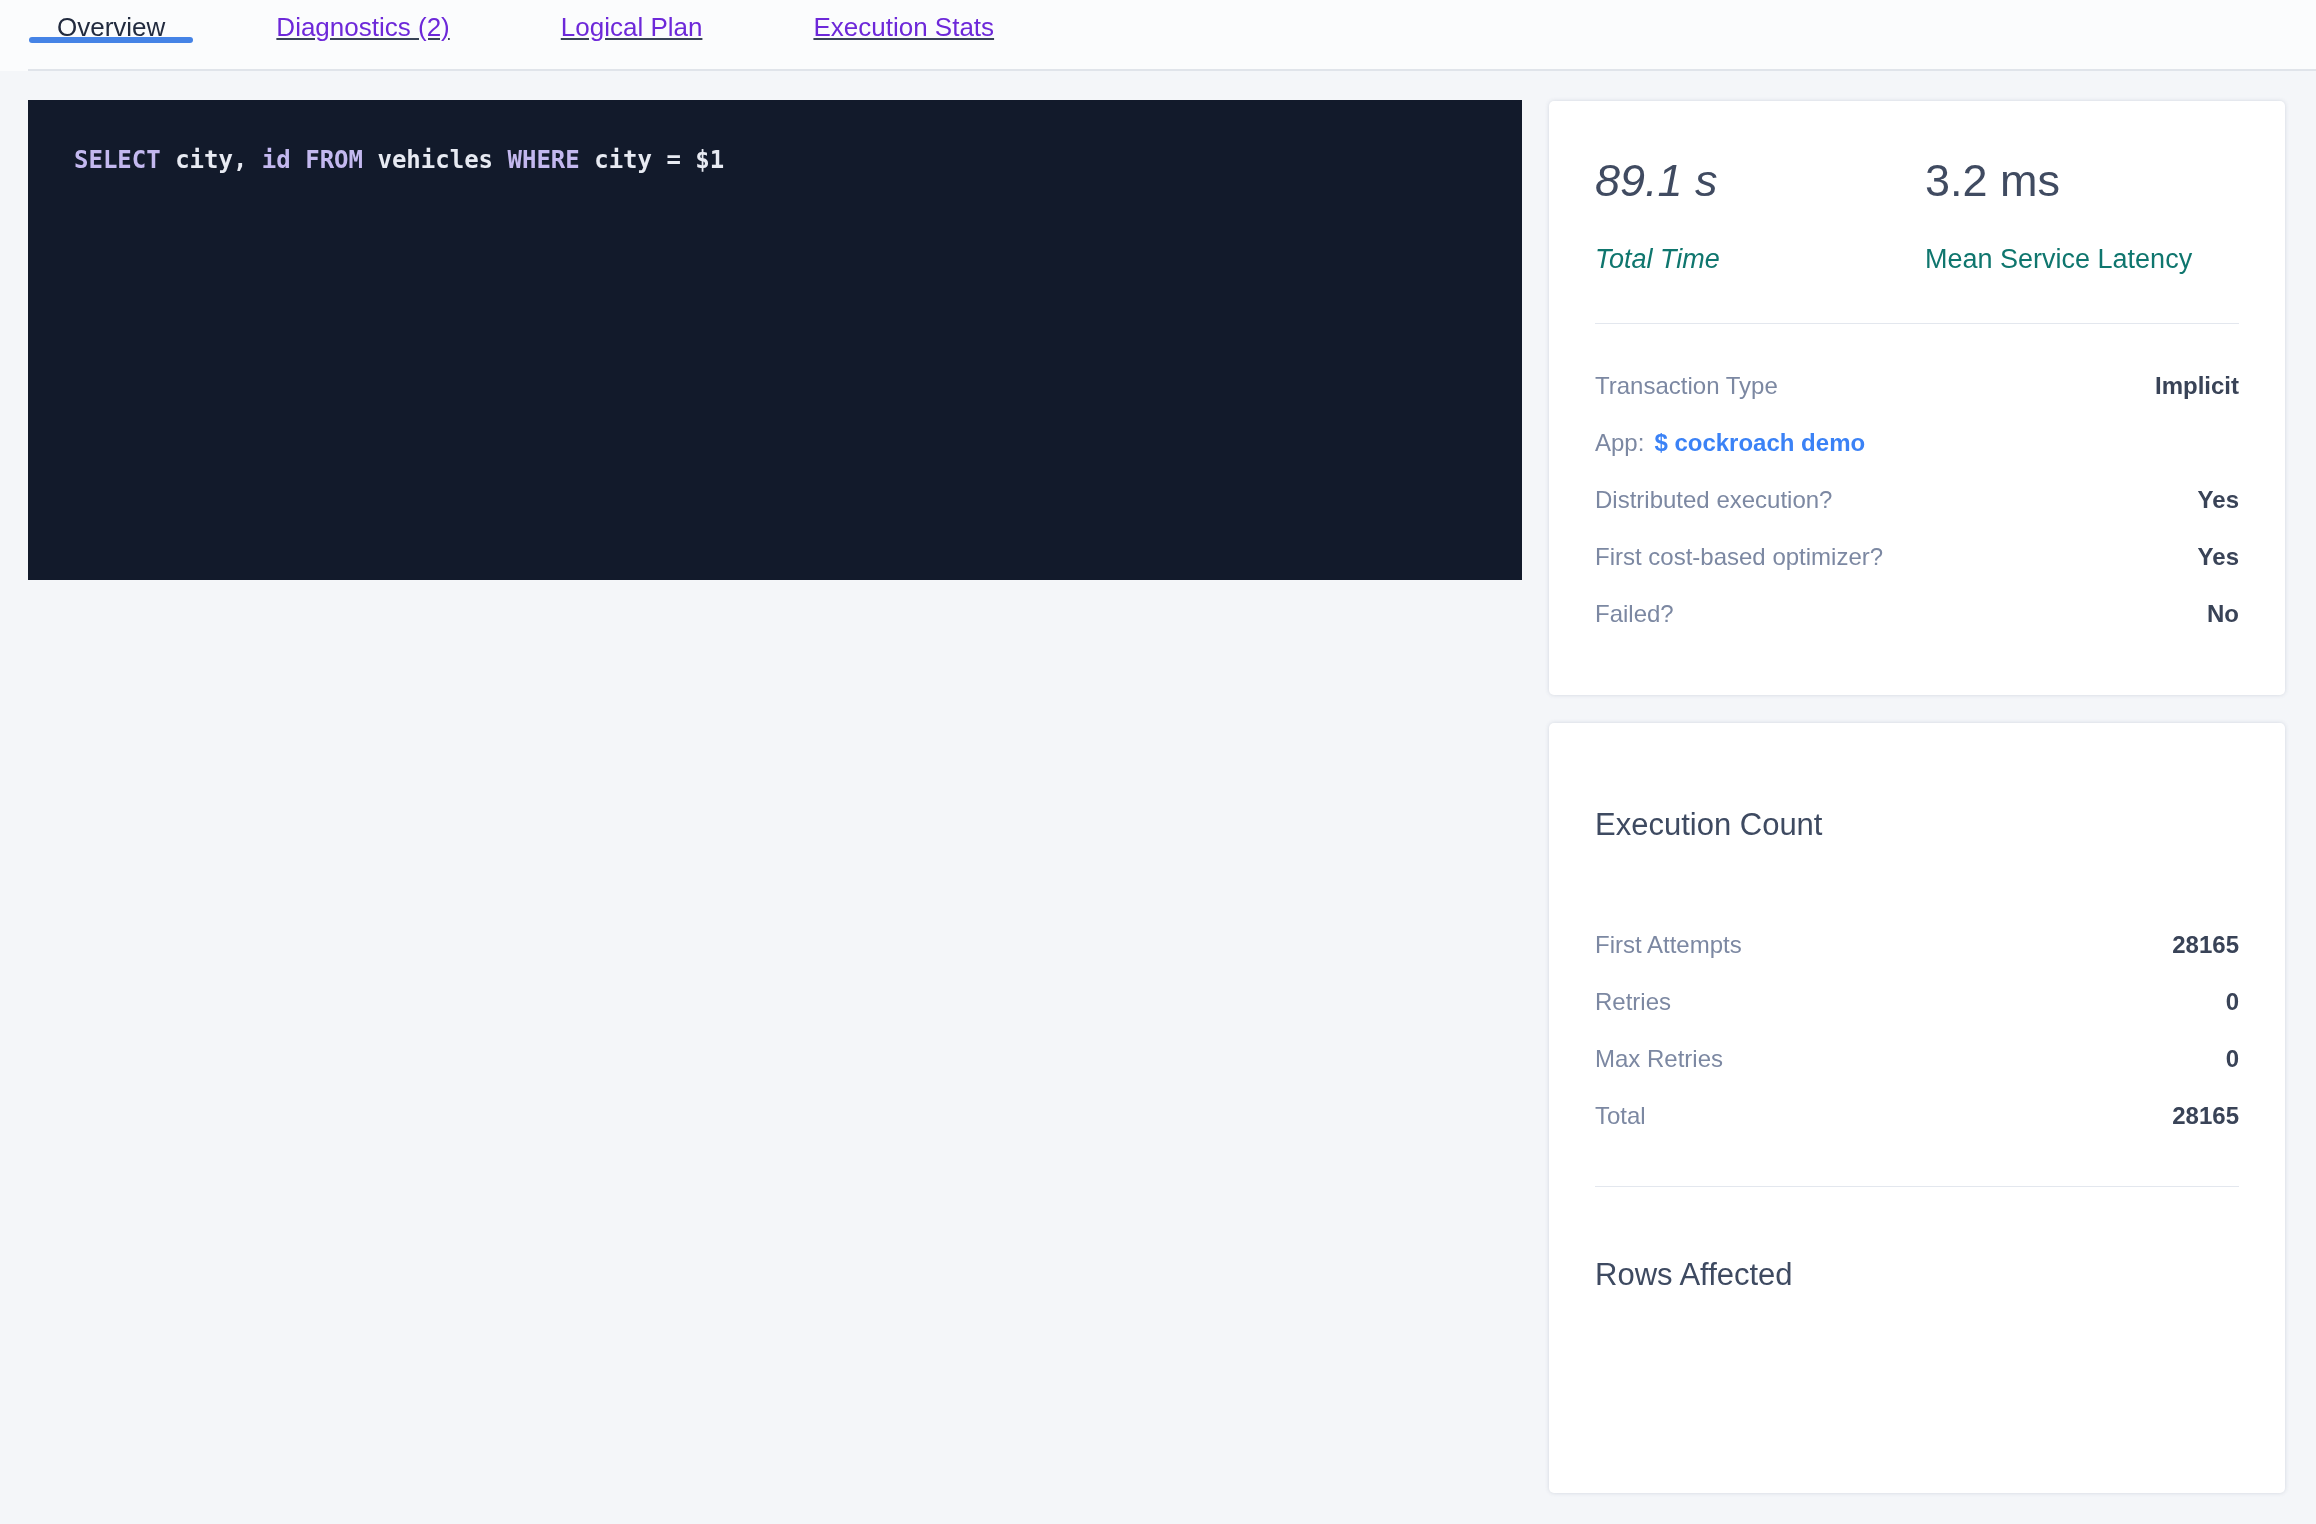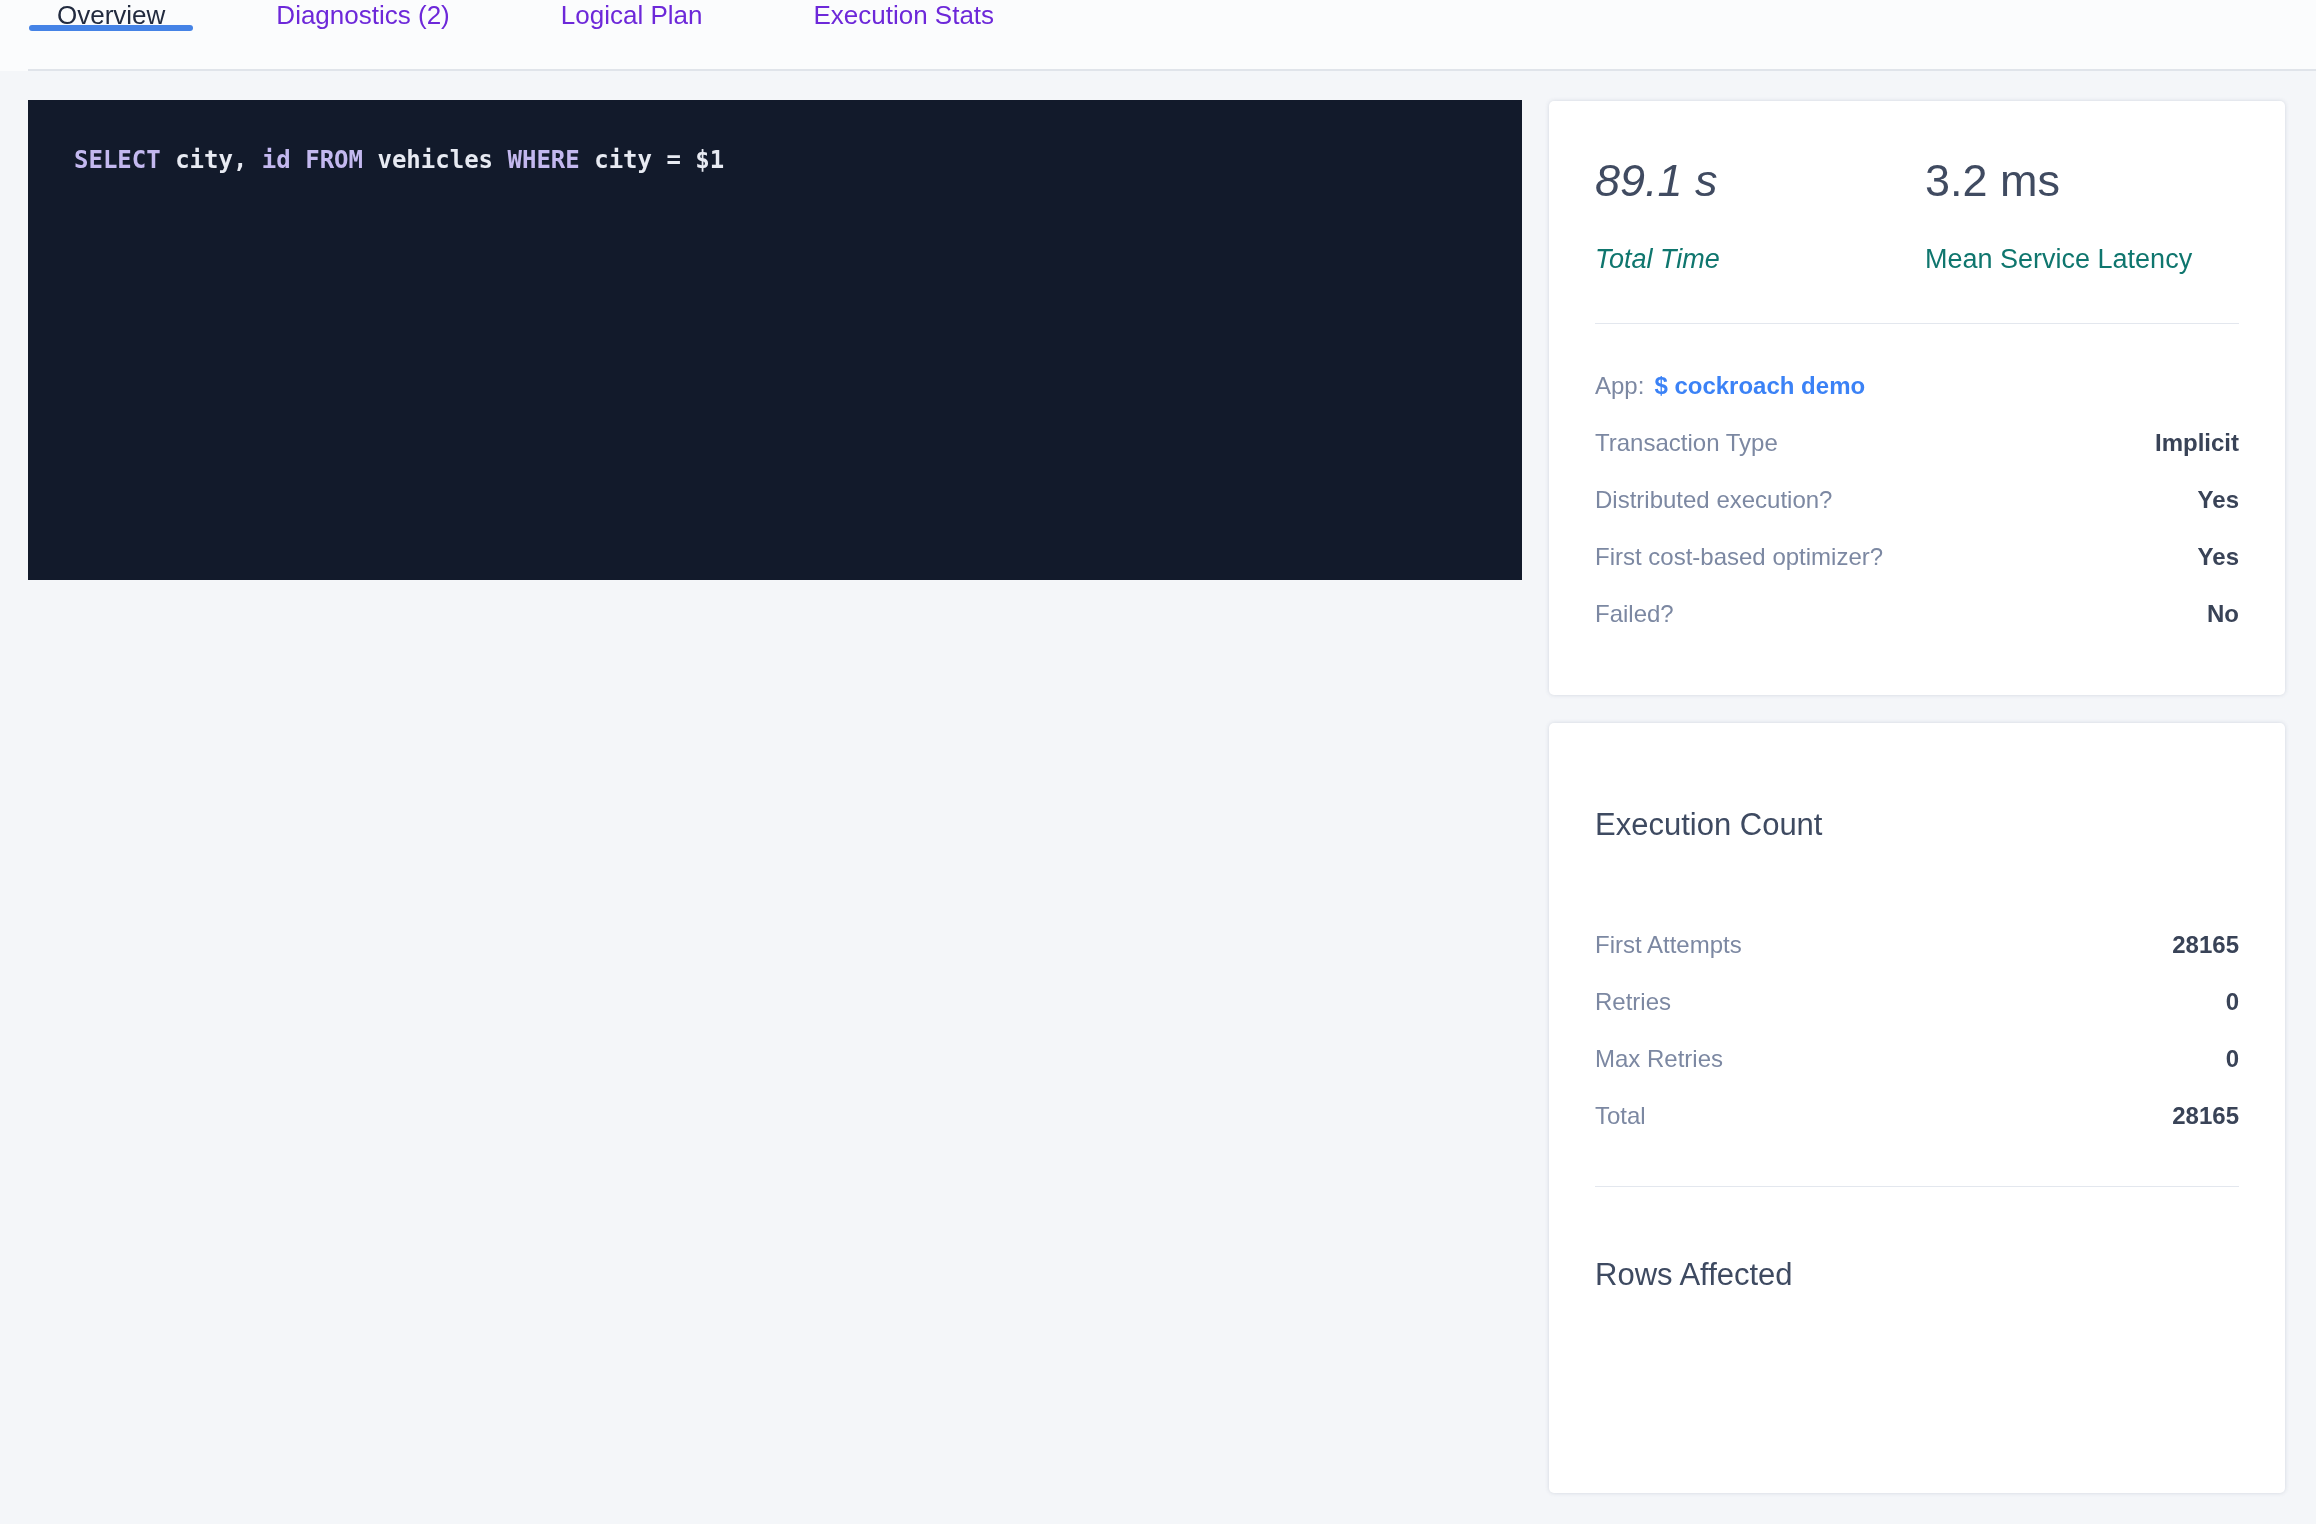--- a/index.html
+++ b/index.html
@@ -26,21 +26,21 @@
   .tabbar{
     position:absolute;top:0;left:0;right:0;height:71px;
     background:#fbfcfd;
   }
   .tabbar .baseline{
     position:absolute;left:28px;right:0;bottom:0;height:0;
     border-bottom:2px solid #e0e4ea;
   }
   .tabs{
     position:absolute;left:29px;top:0;bottom:16px;
-    display:flex;align-items:flex-start;
+    display:flex;align-items:center;text-decoration:underline;
   }
   .tab{
     position:relative;
     display:flex;align-items:center;
     padding:0 28px;
     margin-right:55px;
     font-size:26px;
     color:#6d28d9;
     cursor:pointer;
     white-space:nowrap;
@@ -129,27 +129,27 @@
       <div class="v">89.1 s</div>
       <div class="l">Total Time</div>
     </div>
     <div class="stat">
       <div class="v">3.2 ms</div>
       <div class="l">Mean Service Latency</div>
     </div>
   </div>
   <div class="divider div-1"></div>
   <div class="rows">
+    <div class="row">
+      <span class="lbl">Transaction Type</span>
+      <span class="val">Implicit</span>
+    </div>
     <div class="row app-row">
       <span class="lbl">App:</span>
       <a class="app-link">$ cockroach demo</a>
-    </div>
-    <div class="row">
-      <span class="lbl">Transaction Type</span>
-      <span class="val">Implicit</span>
     </div>
     <div class="row">
       <span class="lbl">Distributed execution?</span>
       <span class="val">Yes</span>
     </div>
     <div class="row">
       <span class="lbl">First cost-based optimizer?</span>
       <span class="val">Yes</span>
     </div>
     <div class="row">

